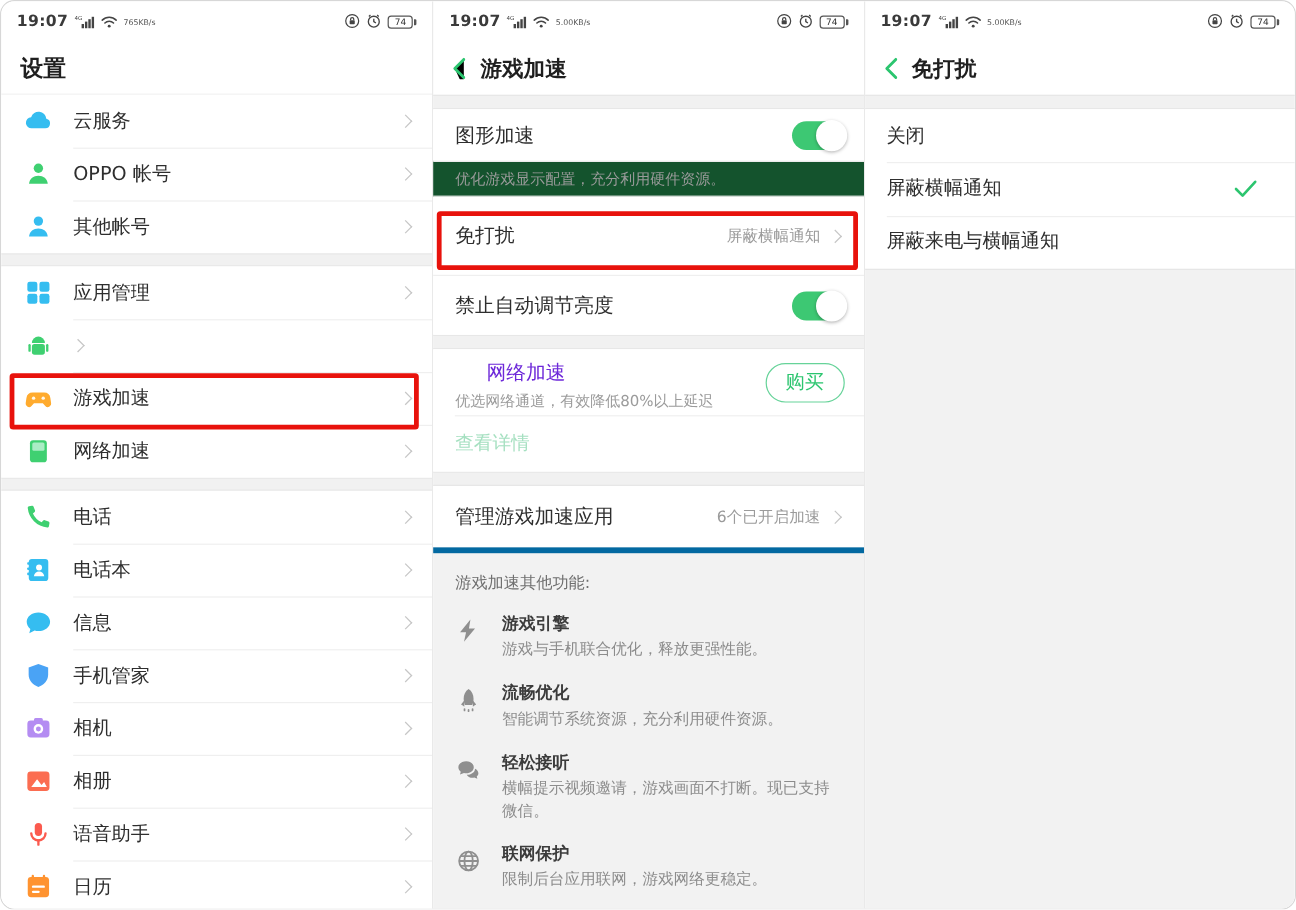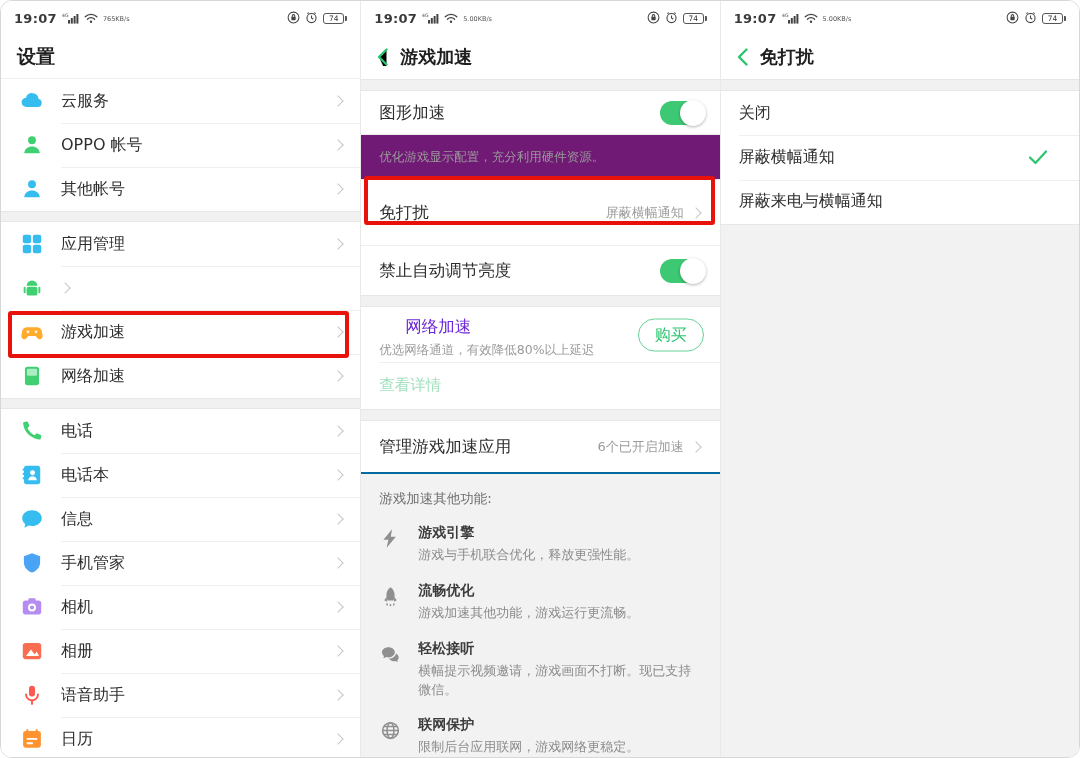--- a/index.html
+++ b/index.html
@@ -35,34 +35,34 @@
   .chev { width:8px; height:8px; border:solid #c6c6c6; border-width:1.5px 1.5px 0 0; transform:rotate(45deg); flex:none; margin-right:4px; }
 
   
   .hl-box { position:absolute; border:4px solid #e8120c; border-radius:3px; pointer-events:none; z-index:5; }
   .hl-left { left:7px; top:310px; width:341px; height:47px; }
   .hl-mid { left:3px; top:175px; width:351px; height:49px; }
 
   
   .mrow { display:flex; align-items:center; padding:0 16px 0 18px; background:#fff; position:relative; }
   .mrow .row-label { font-size:16.5px; }
-  .caption-strip { background:#701a75; border-top:1px solid #ececec; border-bottom:1px solid #ececec; height:46px; display:flex; align-items:center; padding:0 18px; font-size:12.5px; color:#9a9a9a; }
+  .caption-strip { background:#14532d; border-top:1px solid #ececec; border-bottom:1px solid #ececec; height:30px; display:flex; align-items:center; padding:0 18px; font-size:12.5px; color:#9a9a9a; }
   .value-gray { font-size:13px; color:#9b9b9b; margin-right:8px; }
   .toggle { width:44px; height:24px; border-radius:12px; background:#3dc873; position:relative; flex:none; }
   .toggle::after { content:""; position:absolute; right:-2px; top:-1px; width:26px; height:26px; border-radius:50%; background:#fff; box-shadow:0 1px 3px rgba(0,0,0,.3); }
 
   .net-block { background:#fff; padding:9px 18px; position:relative; height:55px; }
   .net-title { font-size:16.5px; color:#6d28d9;margin-left:26px; }
   .net-sub { font-size:12.5px; color:#9b9b9b; margin-top:4px; }
   .buy-btn { position:absolute; right:16px; top:50%; transform:translateY(-50%); border:1.5px solid #66d399; color:#2cc56f; border-radius:999px; padding:5px 16px; font-size:16px; background:#fff; }
   .details-row { height:47px; display:flex; align-items:center; padding:3px 18px; position:relative; background:#fff; }
   .details-row::before { content:""; position:absolute; top:0; left:18px; right:0; height:1px; background:#efefef; }
   .details-link { font-size:15.5px; color:#a6e0c1; }
 
-  .features { background:#f2f2f2; border-top:2px solid #0369a1; padding:16px 18px 0 18px; height:303px; }
+  .features { background:#f2f2f2; border-top:5px solid #0369a1; padding:16px 18px 0 18px; height:303px; }
   .features-heading { font-size:13.5px; color:#6f6f6f; margin-bottom:16px; }
   .feature { display:flex; gap:16px; margin-bottom:17px; align-items:flex-start; }
   .f-icon { width:23px; height:23px; flex:none; margin-top:3px; display:inline-flex; }
   .f-icon svg { width:100%; height:100%; }
   .f-title { font-size:14px; font-weight:bold; color:#3c3c3c; }
   .f-desc { font-size:13px; color:#8c8c8c; margin-top:4px; line-height:1.45; }
 
   
   .opt-row { height:44.3px; display:flex; align-items:center; justify-content:space-between; padding:0 29px 0 18px; position:relative; background:#fff; }
   .opt-row + .opt-row::before { content:""; position:absolute; top:0; left:18px; right:0; height:1px; background:#efefef; }
@@ -413,21 +413,21 @@
             <svg viewBox="0 0 24 24" fill="#8f8f8f">
               <path d="M12 2.3c2.9 1.8 4.3 5 4.3 8.4 0 2-.4 3.8-1.1 5.5H8.8a13.4 13.4 0 0 1-1.1-5.5c0-3.4 1.4-6.6 4.3-8.4z"></path>
               <path d="M8.2 12.2l-2.8 3.6a7.2 7.2 0 0 1 2.9 1.9zM15.8 12.2l2.8 3.6a7.2 7.2 0 0 0-2.9 1.9z"></path>
               <rect x="7.7" y="19" width="1.5" height="2.6" rx=".75"></rect>
               <rect x="11.2" y="19.7" width="1.5" height="2.6" rx=".75"></rect>
               <rect x="14.7" y="19" width="1.5" height="2.6" rx=".75"></rect>
             </svg>
           </span>
         <div class="f-text">
           <div class="f-title">流畅优化</div>
-          <div class="f-desc">游戏加速其他功能，游戏运行更流畅。</div>
+          <div class="f-desc">智能调节系统资源，充分利用硬件资源。</div>
         </div>
       </div>
 
       <div class="feature">
         <span class="f-icon">
             <svg viewBox="0 0 24 24" fill="#8f8f8f">
               <path d="M10 4.5c3.6 0 6.5 2.3 6.5 5.2S13.6 15 10 15c-.7 0-1.4-.1-2-.3L4.5 16l.7-2.4c-1.3-1-2.1-2.4-2.1-3.9 0-2.9 2.9-5.2 6.9-5.2z"></path>
               <path d="M17.6 11c1.8.8 2.9 2.3 2.9 4 0 1.1-.5 2.1-1.4 2.9l.5 1.9-2.7-1c-.5.1-1 .2-1.6.2-2.2 0-4.1-1.1-4.9-2.7 3.9 0 7.2-2.3 7.2-5.3z"></path>
             </svg>
           </span>

